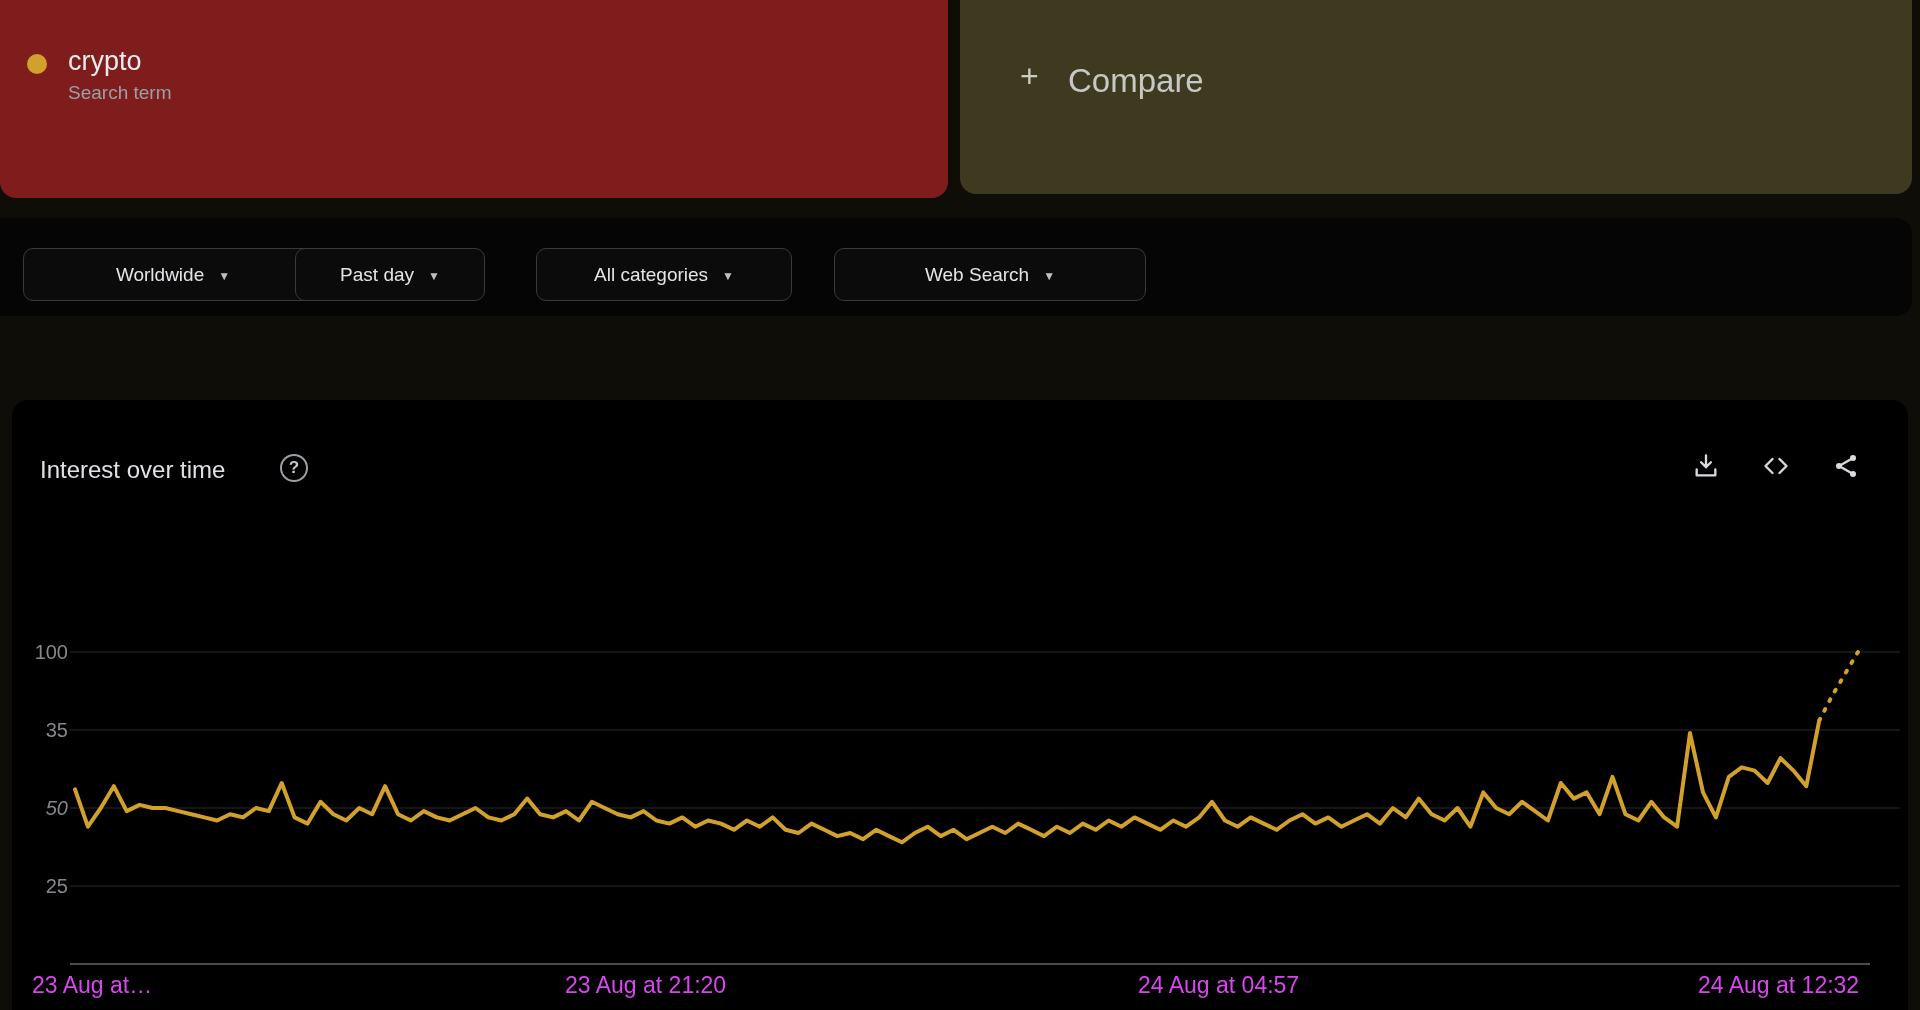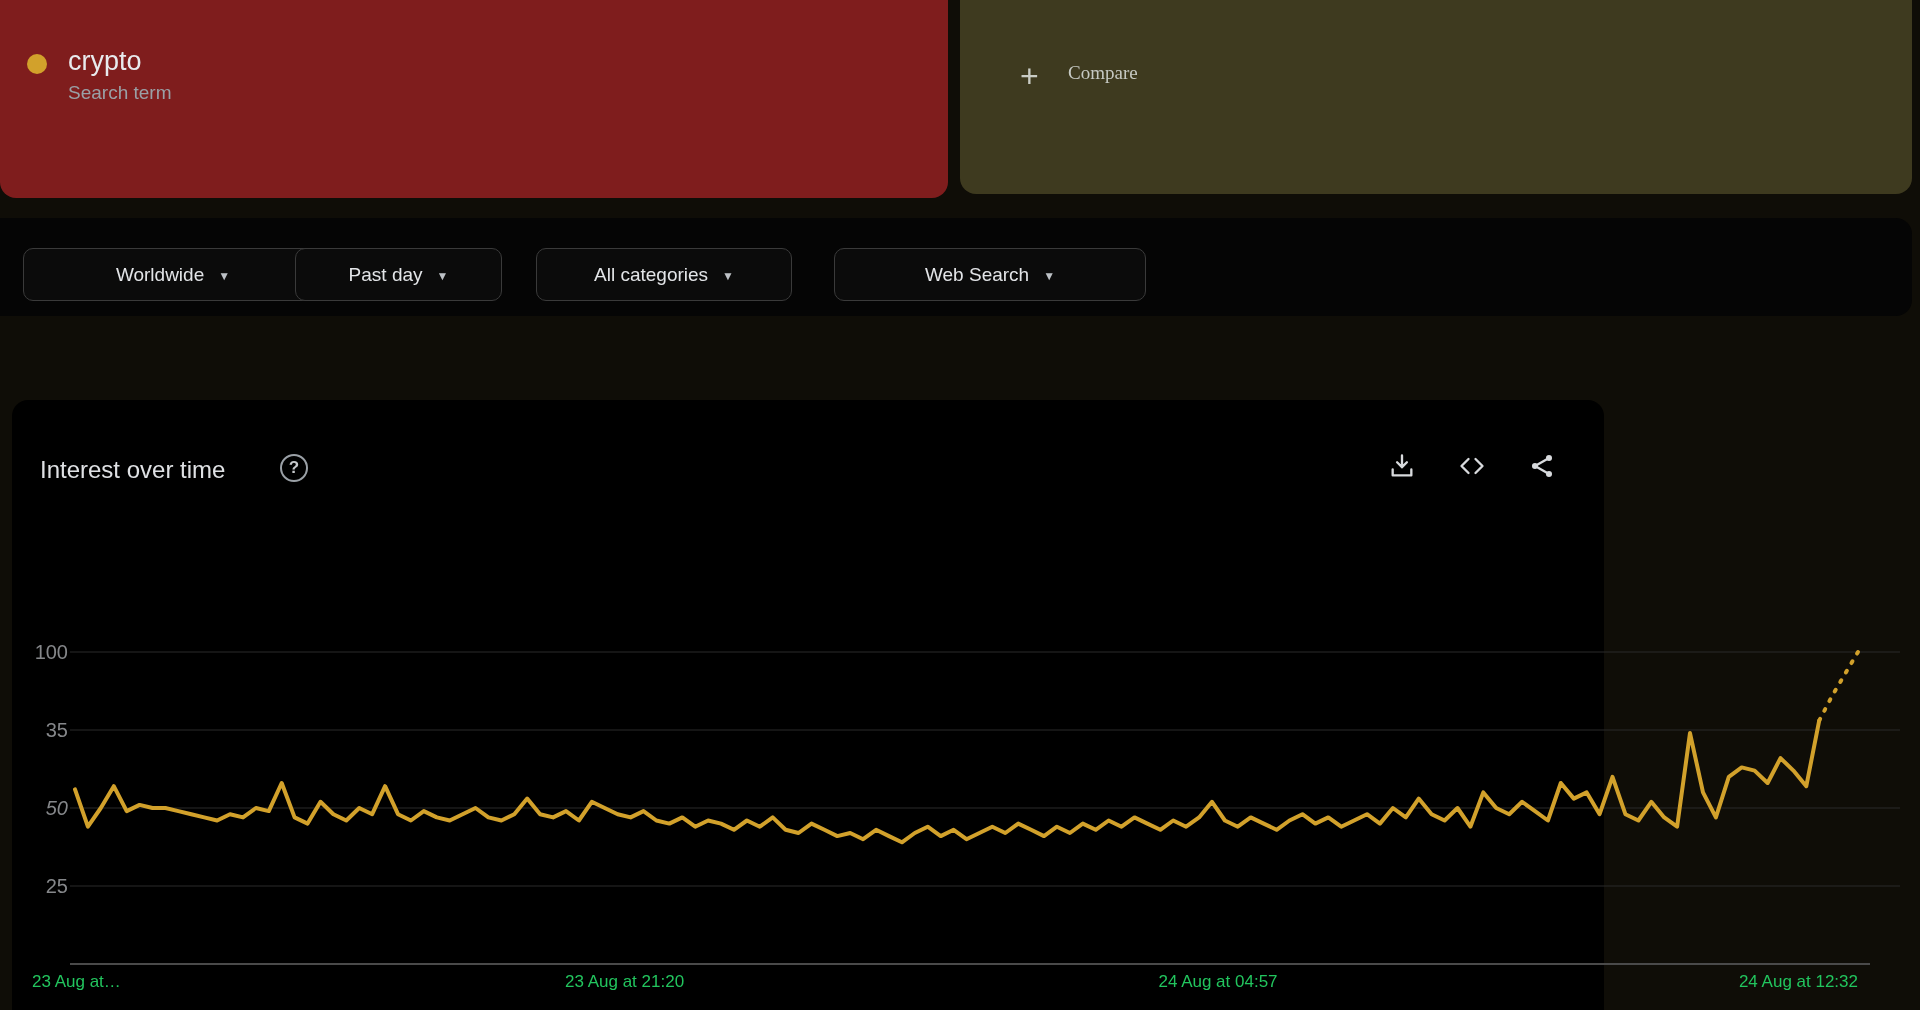--- a/index.html
+++ b/index.html
@@ -11,56 +11,56 @@
                  background:#7f1d1d; border-radius:0 0 16px 16px; }
   .term-dot { position:absolute; left:27px; top:54px; width:20px; height:20px;
               border-radius:50%; }
   .term-text { position:absolute; left:68px; top:46px; font-size:27px; color:#e8eaed; }
   .term-sub  { position:absolute; left:68px; top:82px; font-size:19px; color:#9aa0a6; }
 
   .compare-card { position:absolute; left:960px; top:0; width:952px; height:194px;
                   background:#3e3a1f; border-radius:0 0 16px 16px; cursor:pointer; }
   .compare-plus { position:absolute; left:60px; top:58px; font-size:32px; font-weight:300;
                   color:#c9ccc5; line-height:36px; }
-  .compare-label { position:absolute; left:108px; top:62px; font-size:19px; color:#c6c9c3;font-family:Liberation Serif, serif; }
+  .compare-label { position:absolute; left:108px; top:62px; font-size:33px; color:#c6c9c3; }
 
   
   .filter-bar { position:absolute; left:0; top:218px; width:1912px; height:98px;
                 background:#050505; border-radius:0 16px 16px 0; }
   .filter-btn { position:absolute; top:30px; height:53px; background:#0b0b0b;
                 border:1px solid #3a3a3a; border-radius:10px; color:#e3e5e8;
                 font-size:19px; display:flex; align-items:center; justify-content:center;
                 gap:14px; cursor:pointer; font-family:"Liberation Sans", sans-serif; }
   .filter-btn .caret { font-size:12px; color:#bdc1c6; margin-top:2px; }
   #filter-0 { left:23px;  width:300px; }
-  #filter-1 { left:295px; width:207px; }
+  #filter-1 { left:295px; width:190px; }
   #filter-2 { left:536px; width:256px; }
   #filter-3 { left:834px; width:312px; }
 
   
-  .chart-card { position:absolute; left:12px; top:400px; width:1592px; height:610px;
+  .chart-card { position:absolute; left:12px; top:400px; width:1896px; height:610px;
                 background:#000; border-radius:16px 16px 0 0; }
   .chart-title { position:absolute; left:28px; top:56px; font-size:24px; color:#dfe1e4; }
   .help-icon { position:absolute; left:268px; top:54px; width:28px; height:28px;
                border:2px solid #9aa0a6; border-radius:50%; color:#c6c9cc;
                font-size:17px; font-weight:bold; display:flex; align-items:center;
                justify-content:center; cursor:pointer; }
   .chart-actions { position:absolute; right:48px; top:52px; display:flex; gap:42px; }
   .action-icon { width:28px; height:28px; cursor:pointer; }
   .action-icon svg { width:28px; height:28px; stroke:#d8dadd; fill:none;
                      stroke-width:2; stroke-linecap:round; stroke-linejoin:round; }
   .action-icon.share svg circle { fill:#d8dadd; stroke:none; }
 
   .y-label { position:absolute; left:0; width:56px; text-align:right;
              font-size:20px; color:#85878a; }
   #ylab-0 { top:241px; } #ylab-1 { top:319px; } #ylab-2 { top:397px;font-style:italic; } #ylab-3 { top:475px; }
 
   .plot-svg { position:absolute; left:0; top:230px; width:1900px; height:350px; }
 
-  .x-label { position:absolute; top:572px; font-size:17px; color:#22c55e; white-space:nowrap; }
+  .x-label { position:absolute; top:572px; font-size:23px; color:#d946ef; white-space:nowrap; }
   #xlab-0 { left:20px; }
   #xlab-1 { left:553px; width:160px; text-align:left; }
   #xlab-2 { left:1126px; width:160px; text-align:center; }
   #xlab-3 { left:1686px; width:160px; text-align:right; }
 </style>
 </head>
 <body>
 
 <div class="search-card">
   <span class="term-dot" style="background: rgb(210, 161, 43);"></span>

